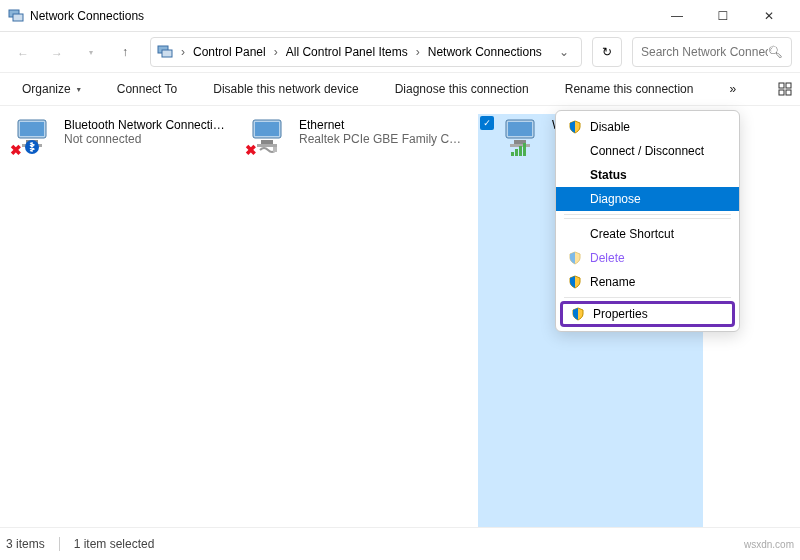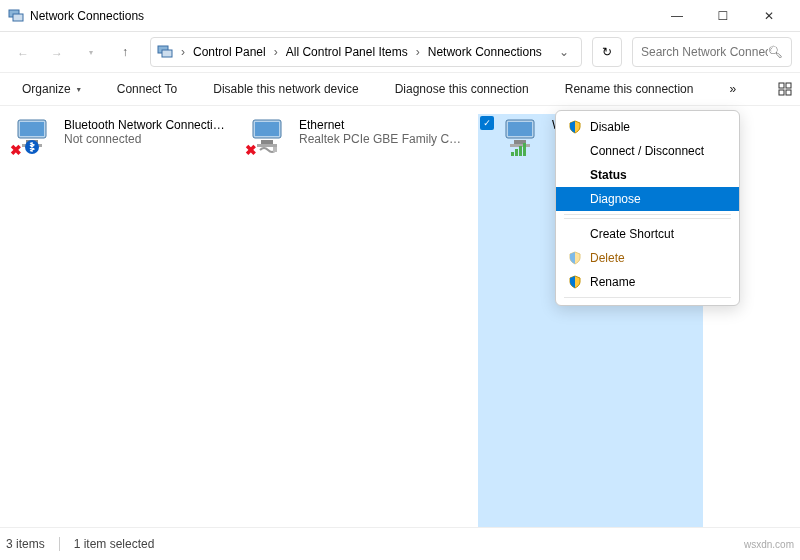--- a/index.html
+++ b/index.html
@@ -44,21 +44,21 @@
     .conn-status { color: #666; white-space: nowrap; overflow: hidden; text-overflow: ellipsis; }
     .conn-adapter { color: #666; white-space: nowrap; overflow: hidden; text-overflow: ellipsis; }
     .red-x { position: absolute; bottom: 0; left: -2px; color: #e81123; font-weight: bold; font-size: 14px; }
     .bt-badge { position: absolute; bottom: 0; left: 12px; }
     .checkbox-badge { position: absolute; top: 2px; left: 2px; width: 14px; height: 14px; background: #0078d4; border-radius: 2px; display: flex; align-items: center; justify-content: center; color: #fff; font-size: 9px; }
 
     
     .ctxmenu { position: absolute; left: 555px; top: 110px; width: 185px; background: #fff; border: 1px solid #ccc; border-radius: 6px; box-shadow: 0 4px 16px rgba(0,0,0,0.15); padding: 4px 0; }
     .ctx-item { display: flex; align-items: center; gap: 8px; padding: 5px 12px; color: #000; }
     .ctx-item.hl { background: #0078d4; color: #fff; }
-    .ctx-item.dis { color: #a16207; }
+    .ctx-item.dis { color: #8b5cf6; }
     .ctx-item.bold { font-weight: 700; }
     .ctx-item.propboxed { margin: 0 4px; border: 3px solid #6b2fb5; border-radius: 4px; padding: 3px 8px; }
     .ctx-sep { height: 1px; background: #e5e5e5; margin: 3px 8px; }
     .shield { width: 14px; height: 14px; }
     .ctx-noicon { padding-left: 34px; }
 
     
     .statusbar { position: absolute; bottom: 0; left: 0; right: 0; height: 22px; display: flex; align-items: center; padding: 16px 6px; gap: 14px; border-top: 1px solid #eee; color: #444; background: #fff; }
     .statusbar .stat-sep { width: 1px; height: 14px; background: #ccc; }
 
@@ -241,20 +241,27 @@
     <span>Delete</span>
   </div>
   <div class="ctx-item">
     <svg class="shield" viewBox="0 0 14 14">
         <path d="M7 1 L12 3 V7 C12 10 9 12 7 13 C5 12 2 10 2 7 V3 Z" fill="#ffc83d" stroke="#c19000"></path>
         <path d="M7 1 L7 13 C5 12 2 10 2 7 V3 Z" fill="#0078d4"></path>
       </svg>
     <span>Rename</span>
   </div>
   <div class="ctx-sep"></div>
+  <div class="ctx-item propboxed">
+    <svg class="shield" viewBox="0 0 14 14">
+        <path d="M7 1 L12 3 V7 C12 10 9 12 7 13 C5 12 2 10 2 7 V3 Z" fill="#ffc83d" stroke="#c19000"></path>
+        <path d="M7 1 L7 13 C5 12 2 10 2 7 V3 Z" fill="#0078d4"></path>
+      </svg>
+    <span>Properties</span>
+  </div>
 </div>
 
 <div class="statusbar">
   <span>3 items</span>
   <span class="stat-sep"></span>
   <span>1 item selected</span>
   <span style="margin-left:auto;color:#aaa;font-size:10px;">wsxdn.com</span>
 </div>
 
 </body></html>

